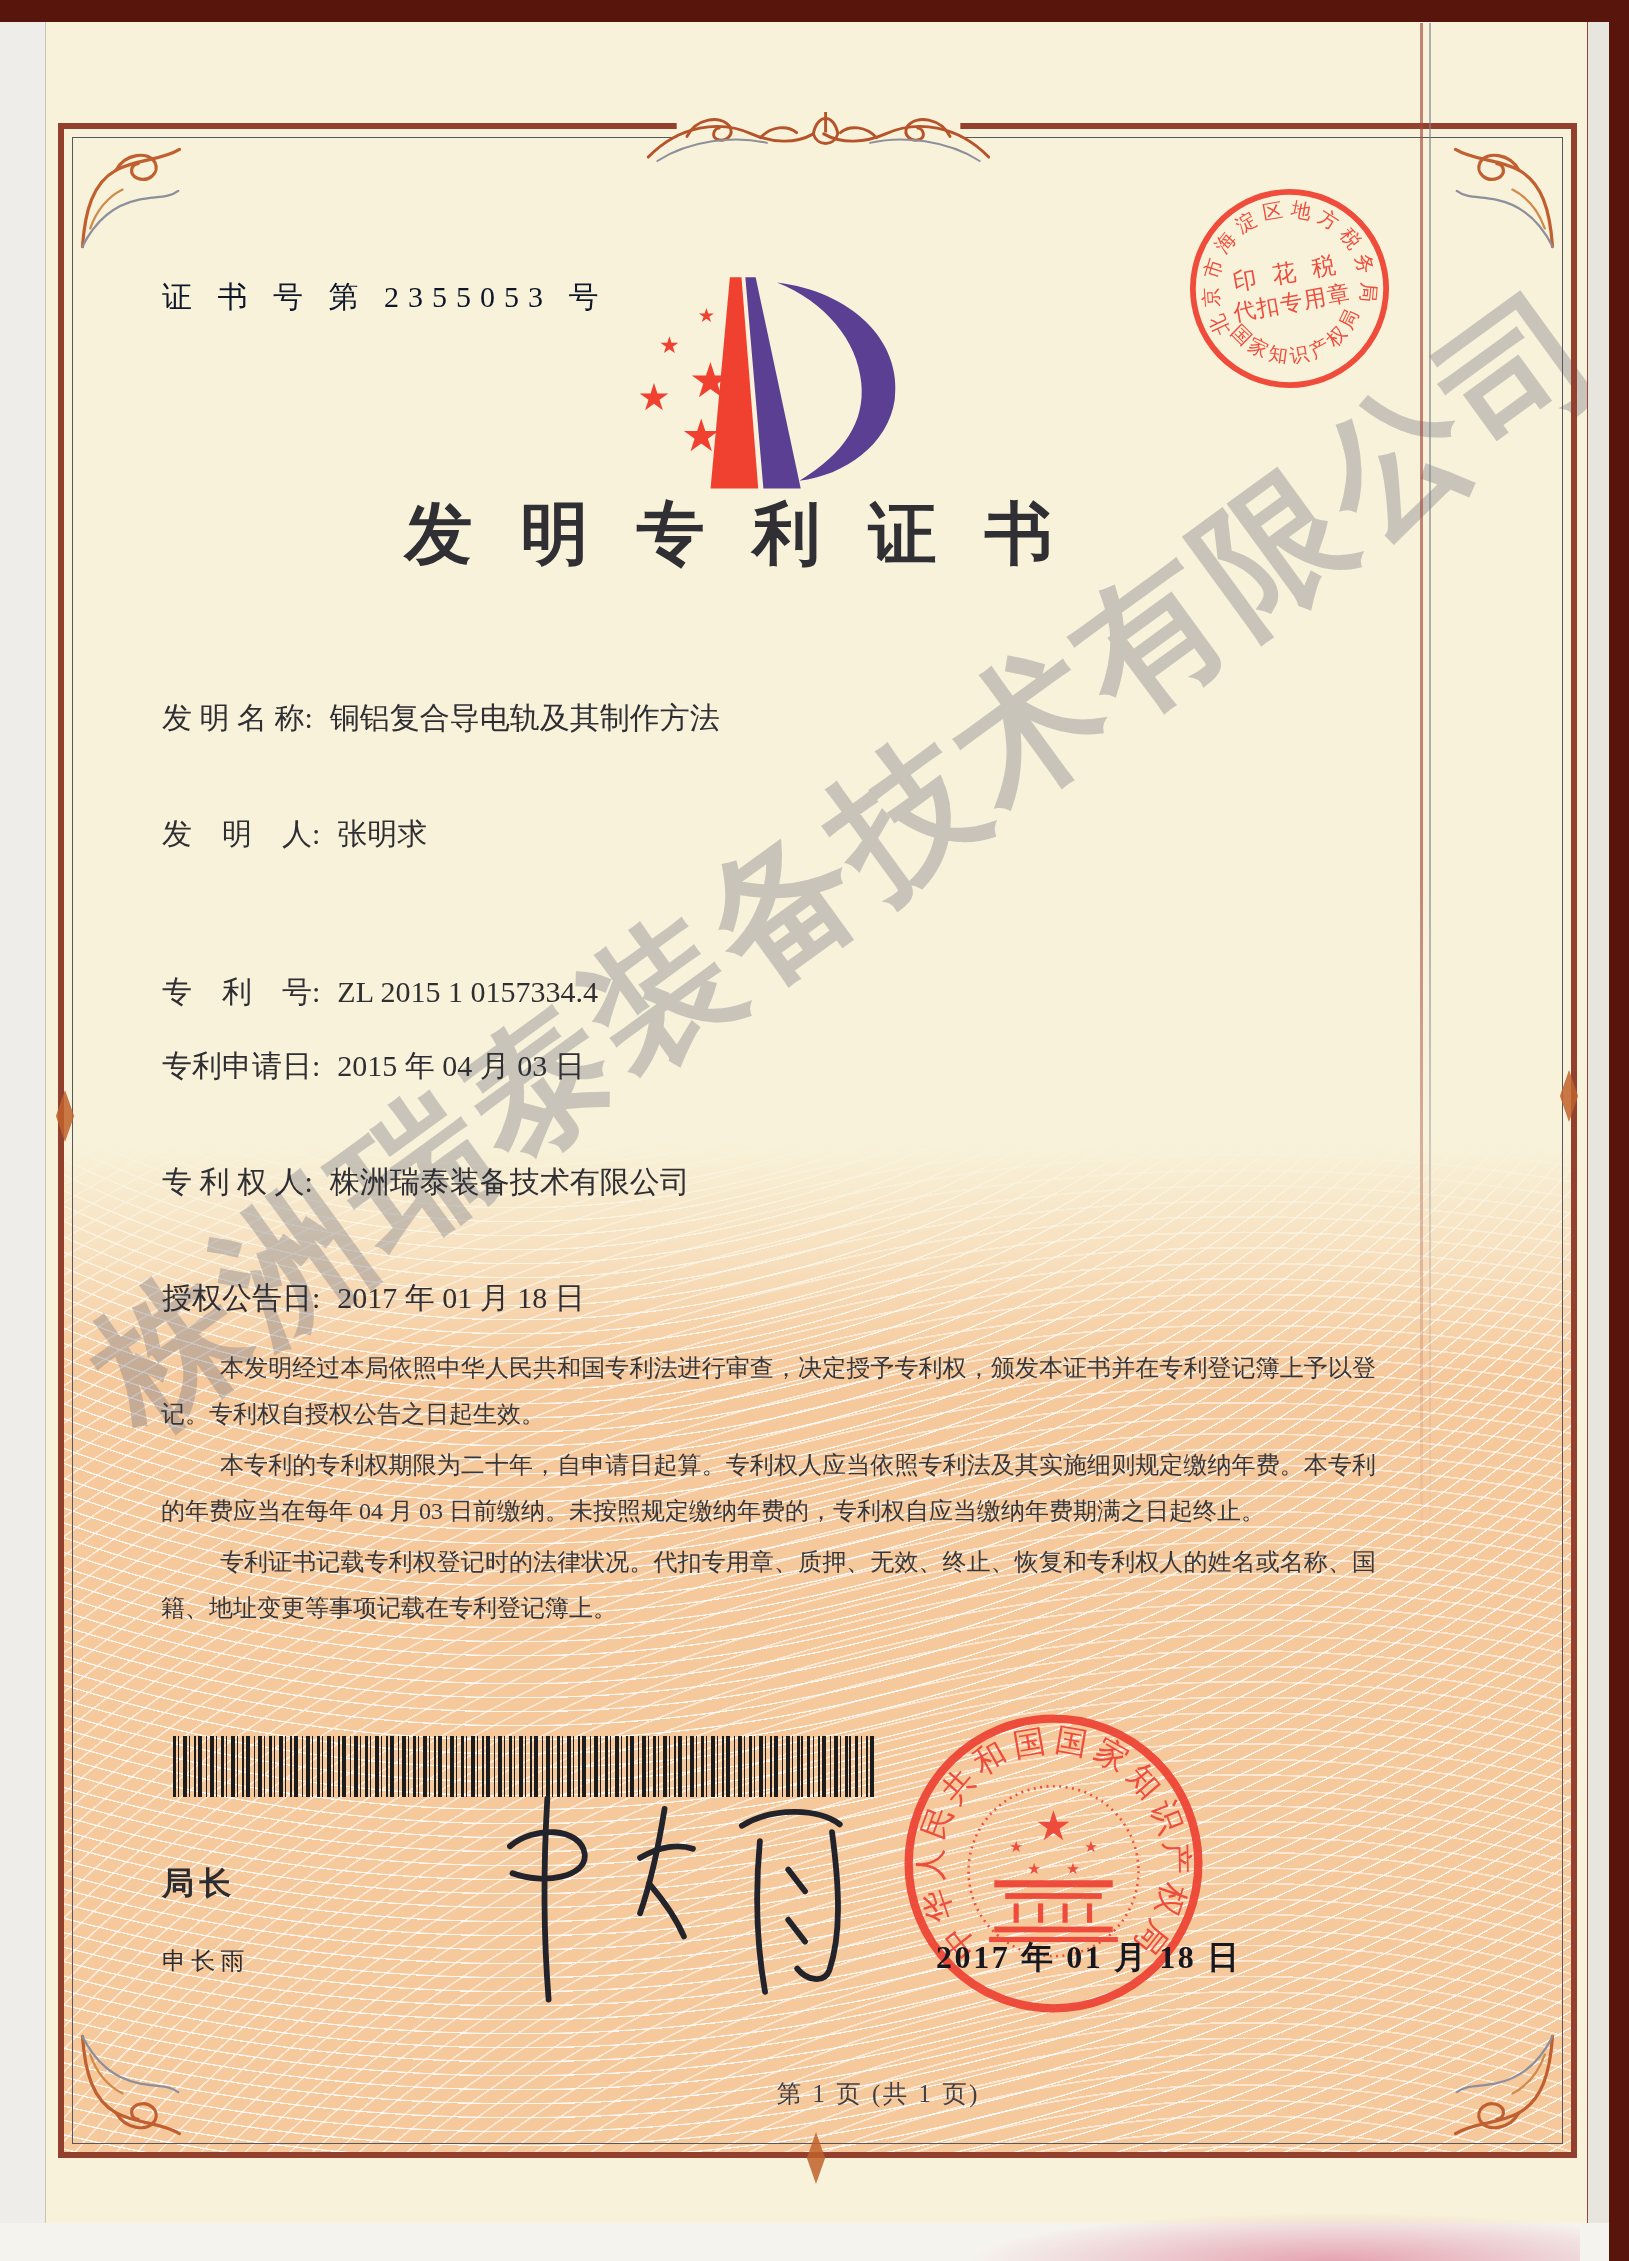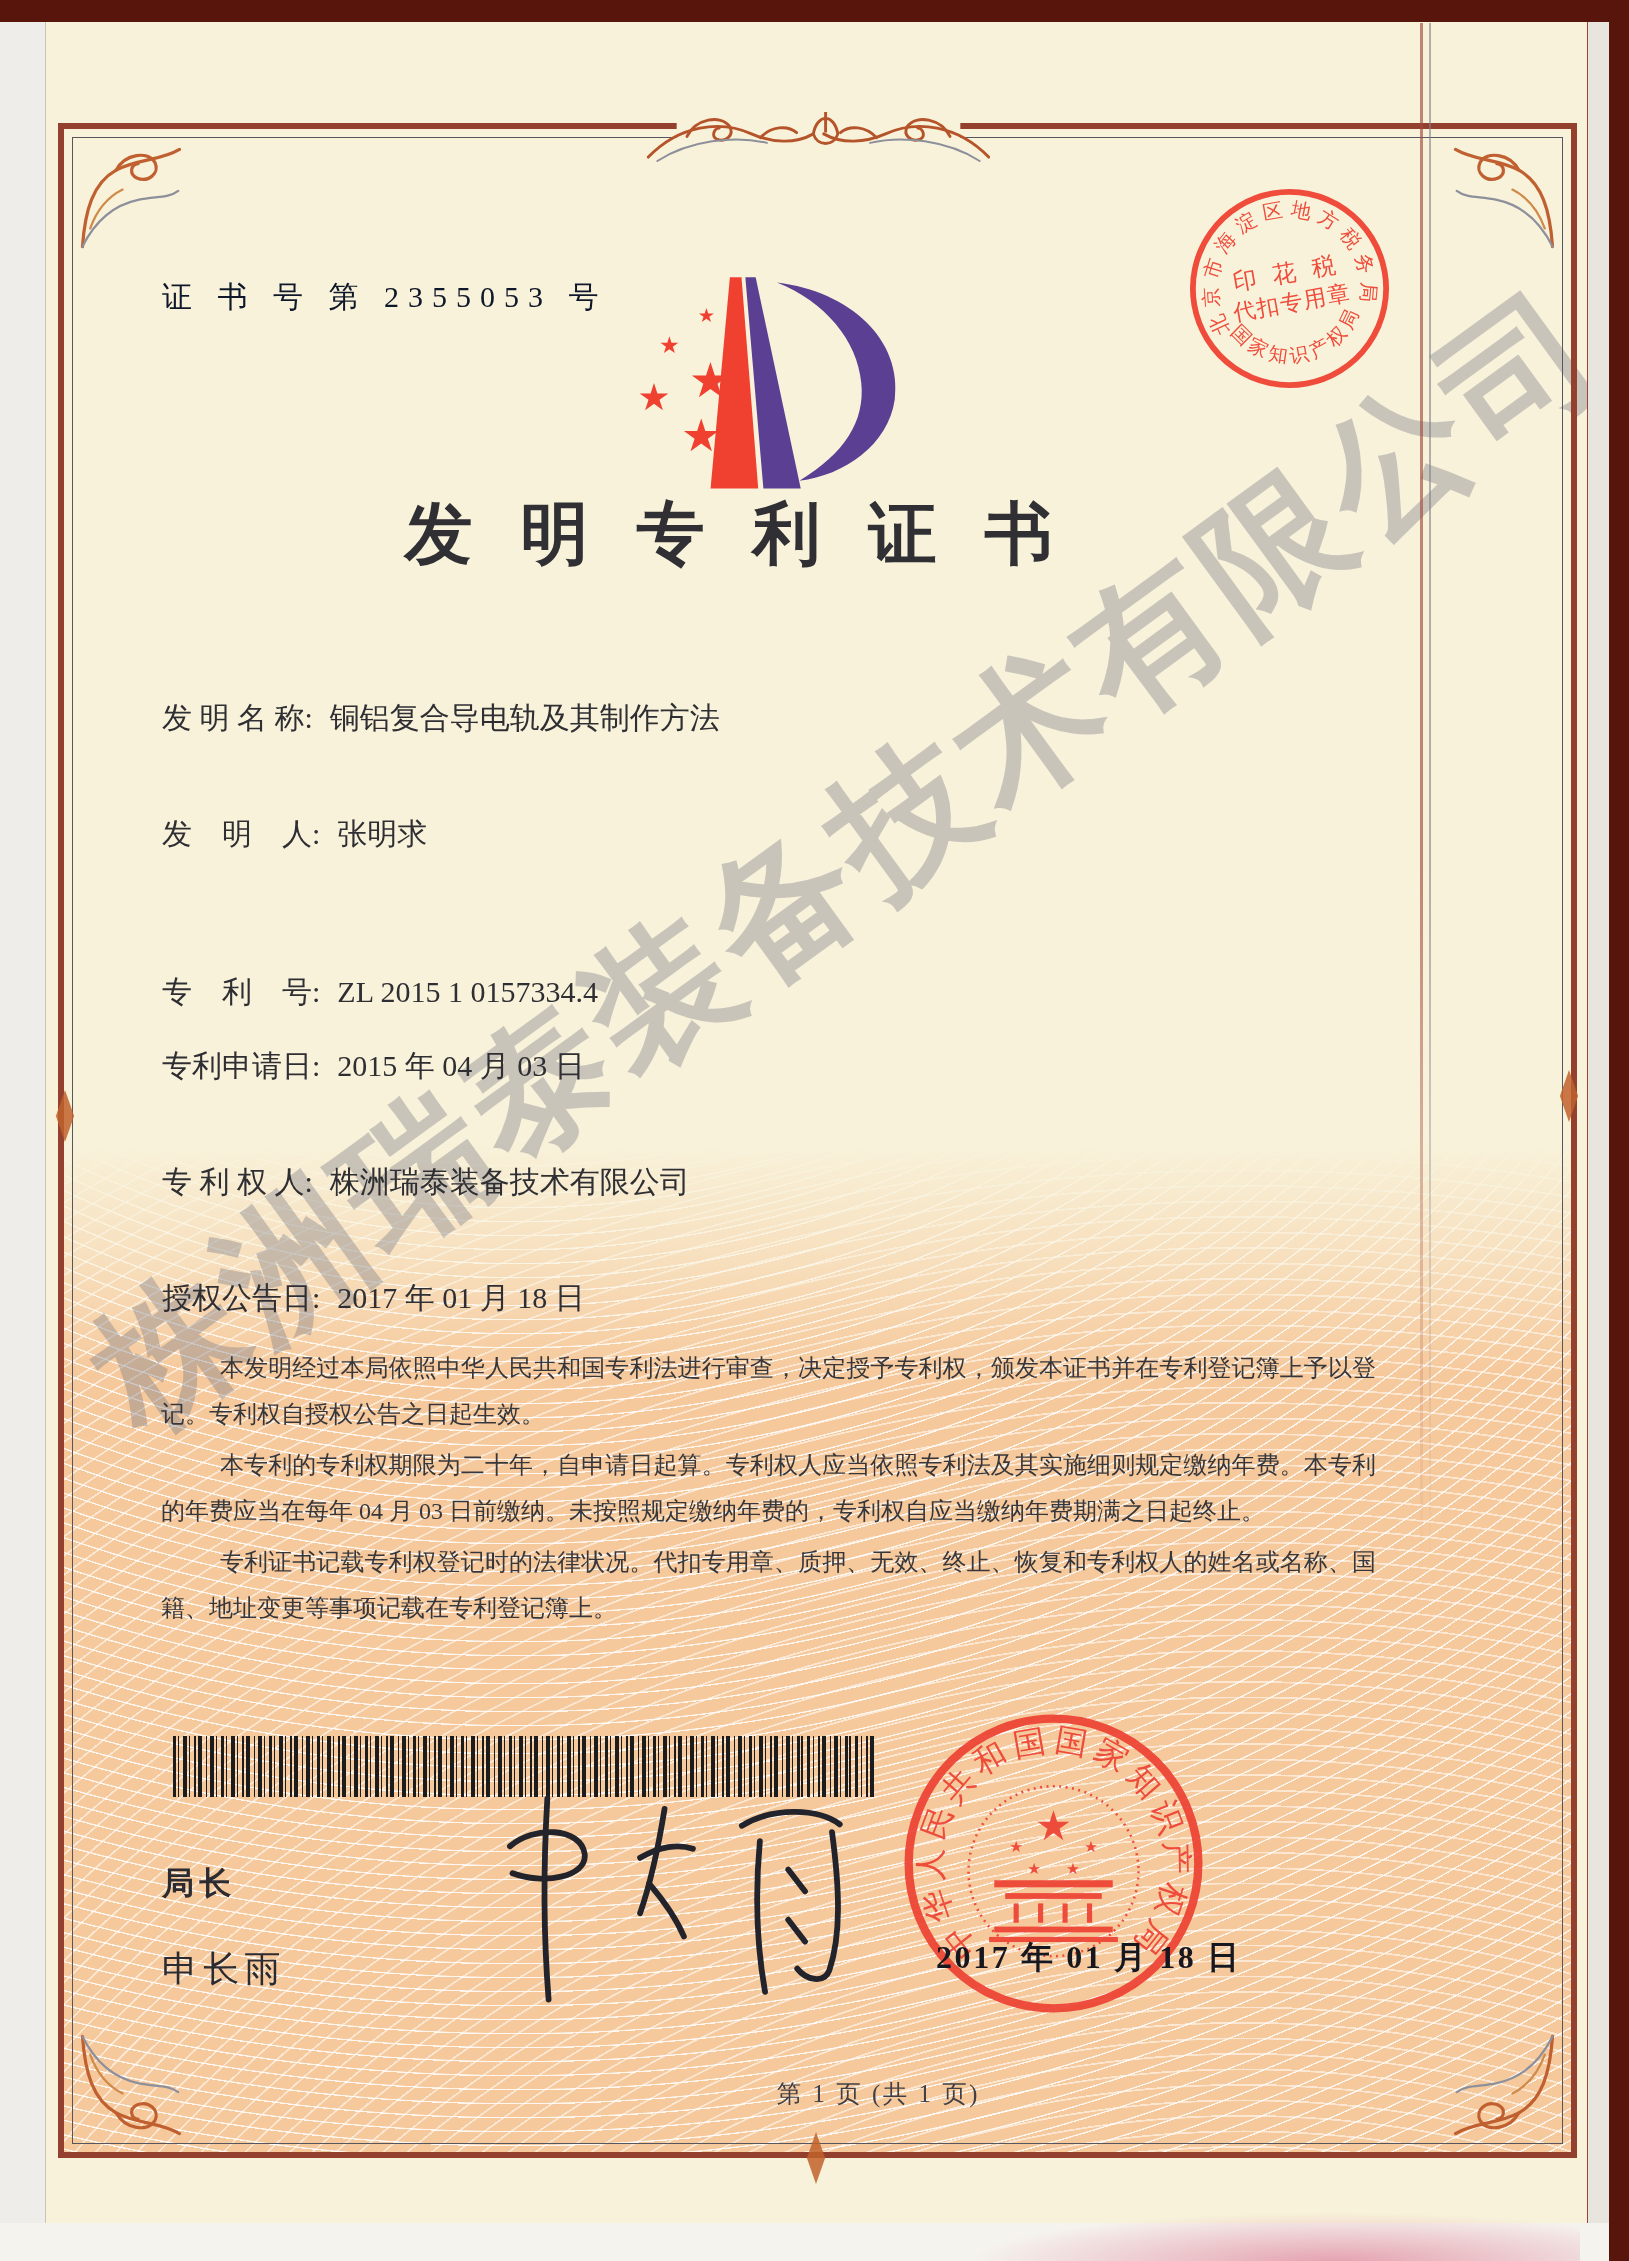--- a/index.html
+++ b/index.html
@@ -52,21 +52,21 @@
   .paras{left:161px;top:1345px;width:1215px;z-index:5;color:#37373b;}
   .paras p{margin:0 0 5.2px 0;font-size:24px;line-height:46px;text-align:justify;text-indent:59px;}
   .barcode{left:173px;top:1736px;width:702px;height:61px;z-index:5;
     background:repeating-linear-gradient(90deg,
       #1c1c1c 0 2.6px, transparent 2.6px 4.5px, #1c1c1c 4.5px 5.8px, transparent 5.8px 9.7px,
       #1c1c1c 9.7px 13.5px, transparent 13.5px 15.5px, #1c1c1c 15.5px 17px, transparent 17px 21px,
       #1c1c1c 21px 23px, transparent 23px 24.5px, #1c1c1c 24.5px 29px, transparent 29px 33px,
       #1c1c1c 33px 34px, transparent 34px 37px, #1c1c1c 37px 41px, transparent 41px 43px,
       #1c1c1c 43px 44px, transparent 44px 48px);}
   .issuer-role{left:162px;top:1862px;font-size:32px;letter-spacing:5.2px;color:#2b2b30;z-index:5;font-weight:bold;}
-  .issuer-name{left:162px;top:1945px;font-size:36px;letter-spacing:5.2px;color:#2b2b30;z-index:5;}
+  .issuer-name{left:162px;top:1945px;font-size:24px;letter-spacing:5.2px;color:#2b2b30;z-index:5;}
   .signature{left:471px;top:1787px;width:400px;height:219px;z-index:6;}
   .seal{left:899px;top:1709px;width:309px;height:309px;z-index:6;opacity:.93;}
   .seal-date{left:936px;top:1936px;font-size:32px;letter-spacing:2.6px;color:#17171f;font-weight:600;z-index:7;}
   .footer{left:529px;top:2077px;width:451px;text-align:right;font-size:24.5px;letter-spacing:2.6px;color:#3f3f45;z-index:5;}
   .tax-stamp{left:1180px;top:179px;width:219px;height:219px;z-index:6;transform:rotate(-10deg);opacity:.95;}
   .seal-text{font-family:"Liberation Serif","DejaVu Serif",serif;}
 </style>
 </head>
 <body>
 

